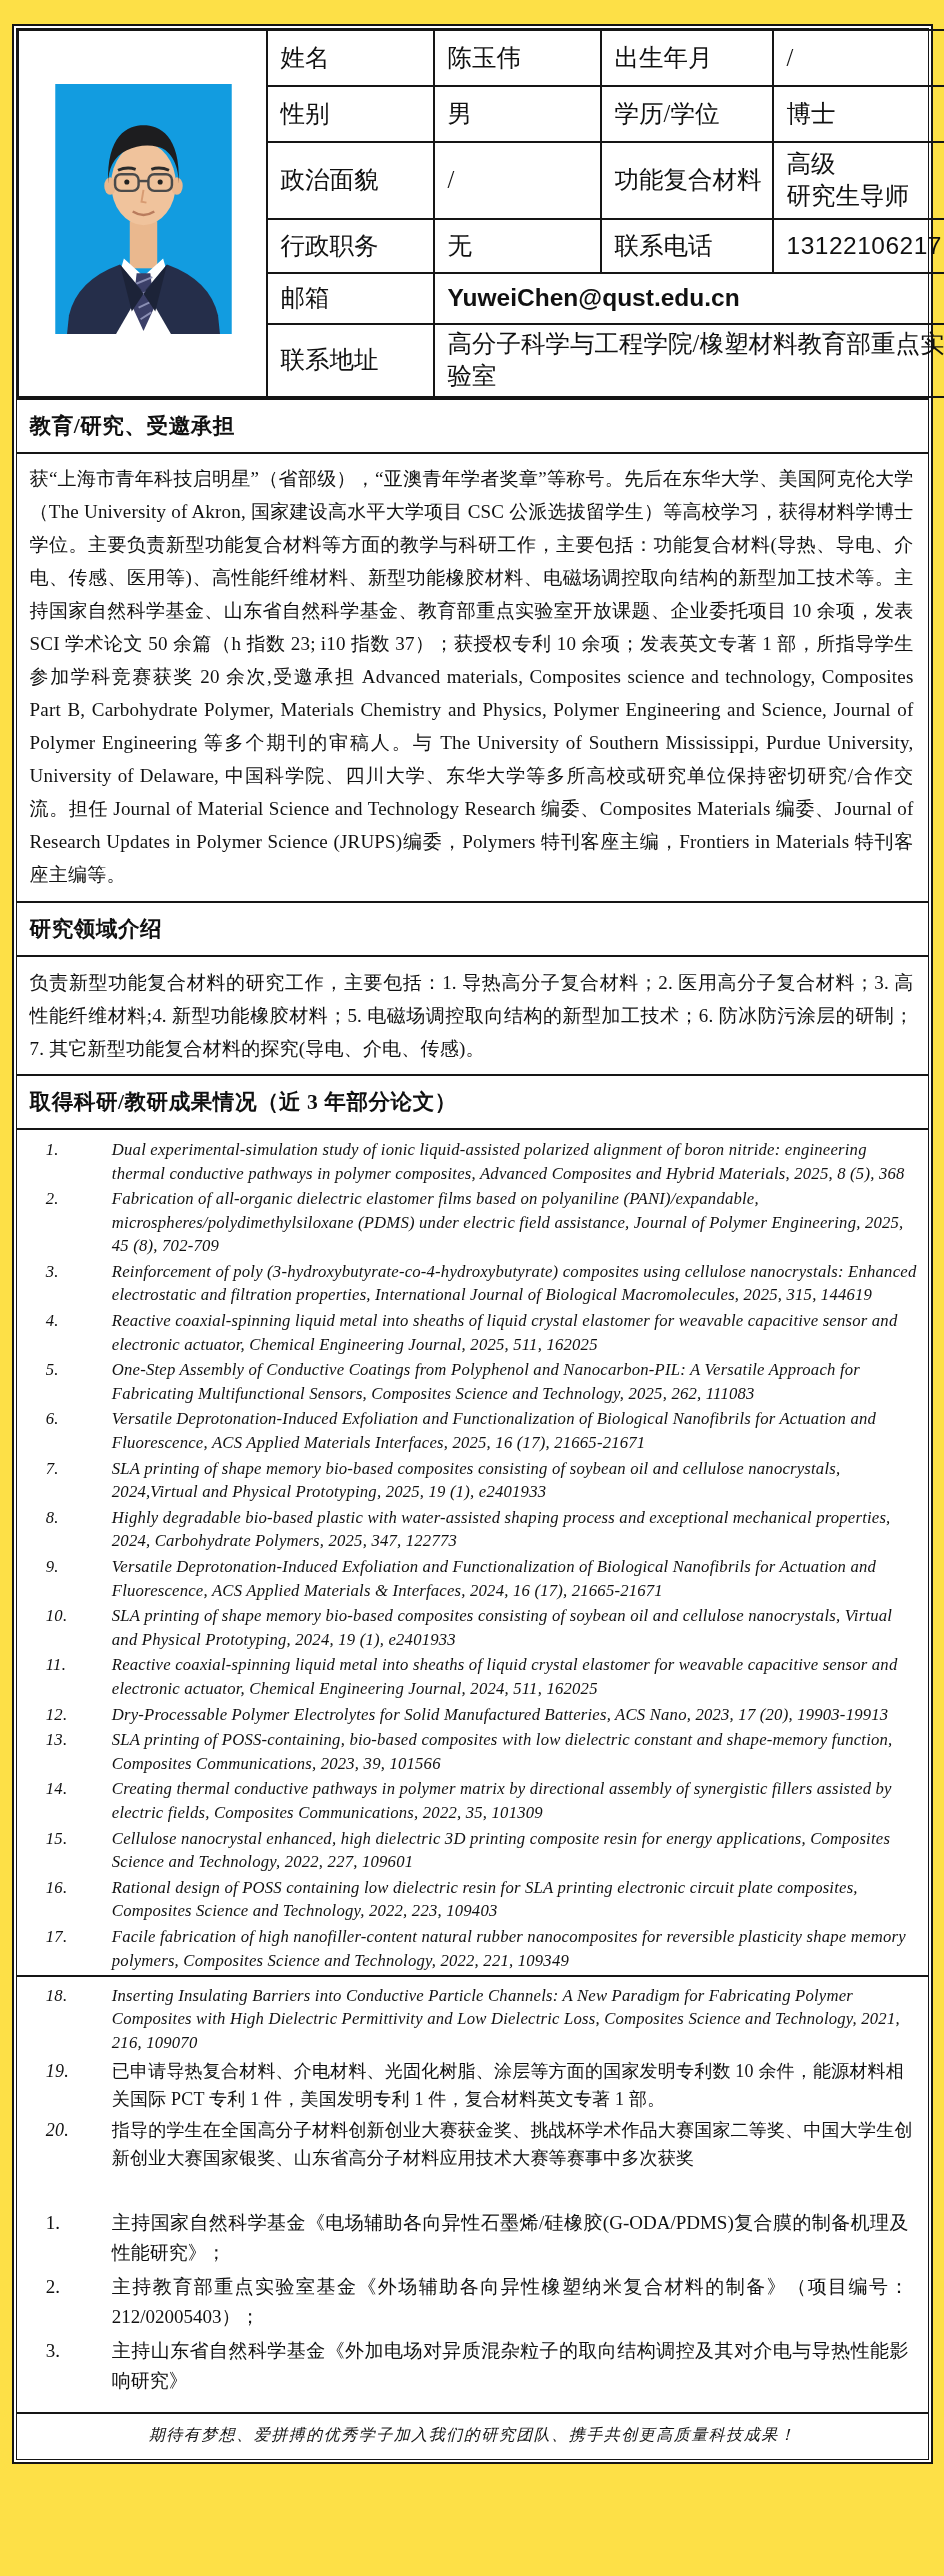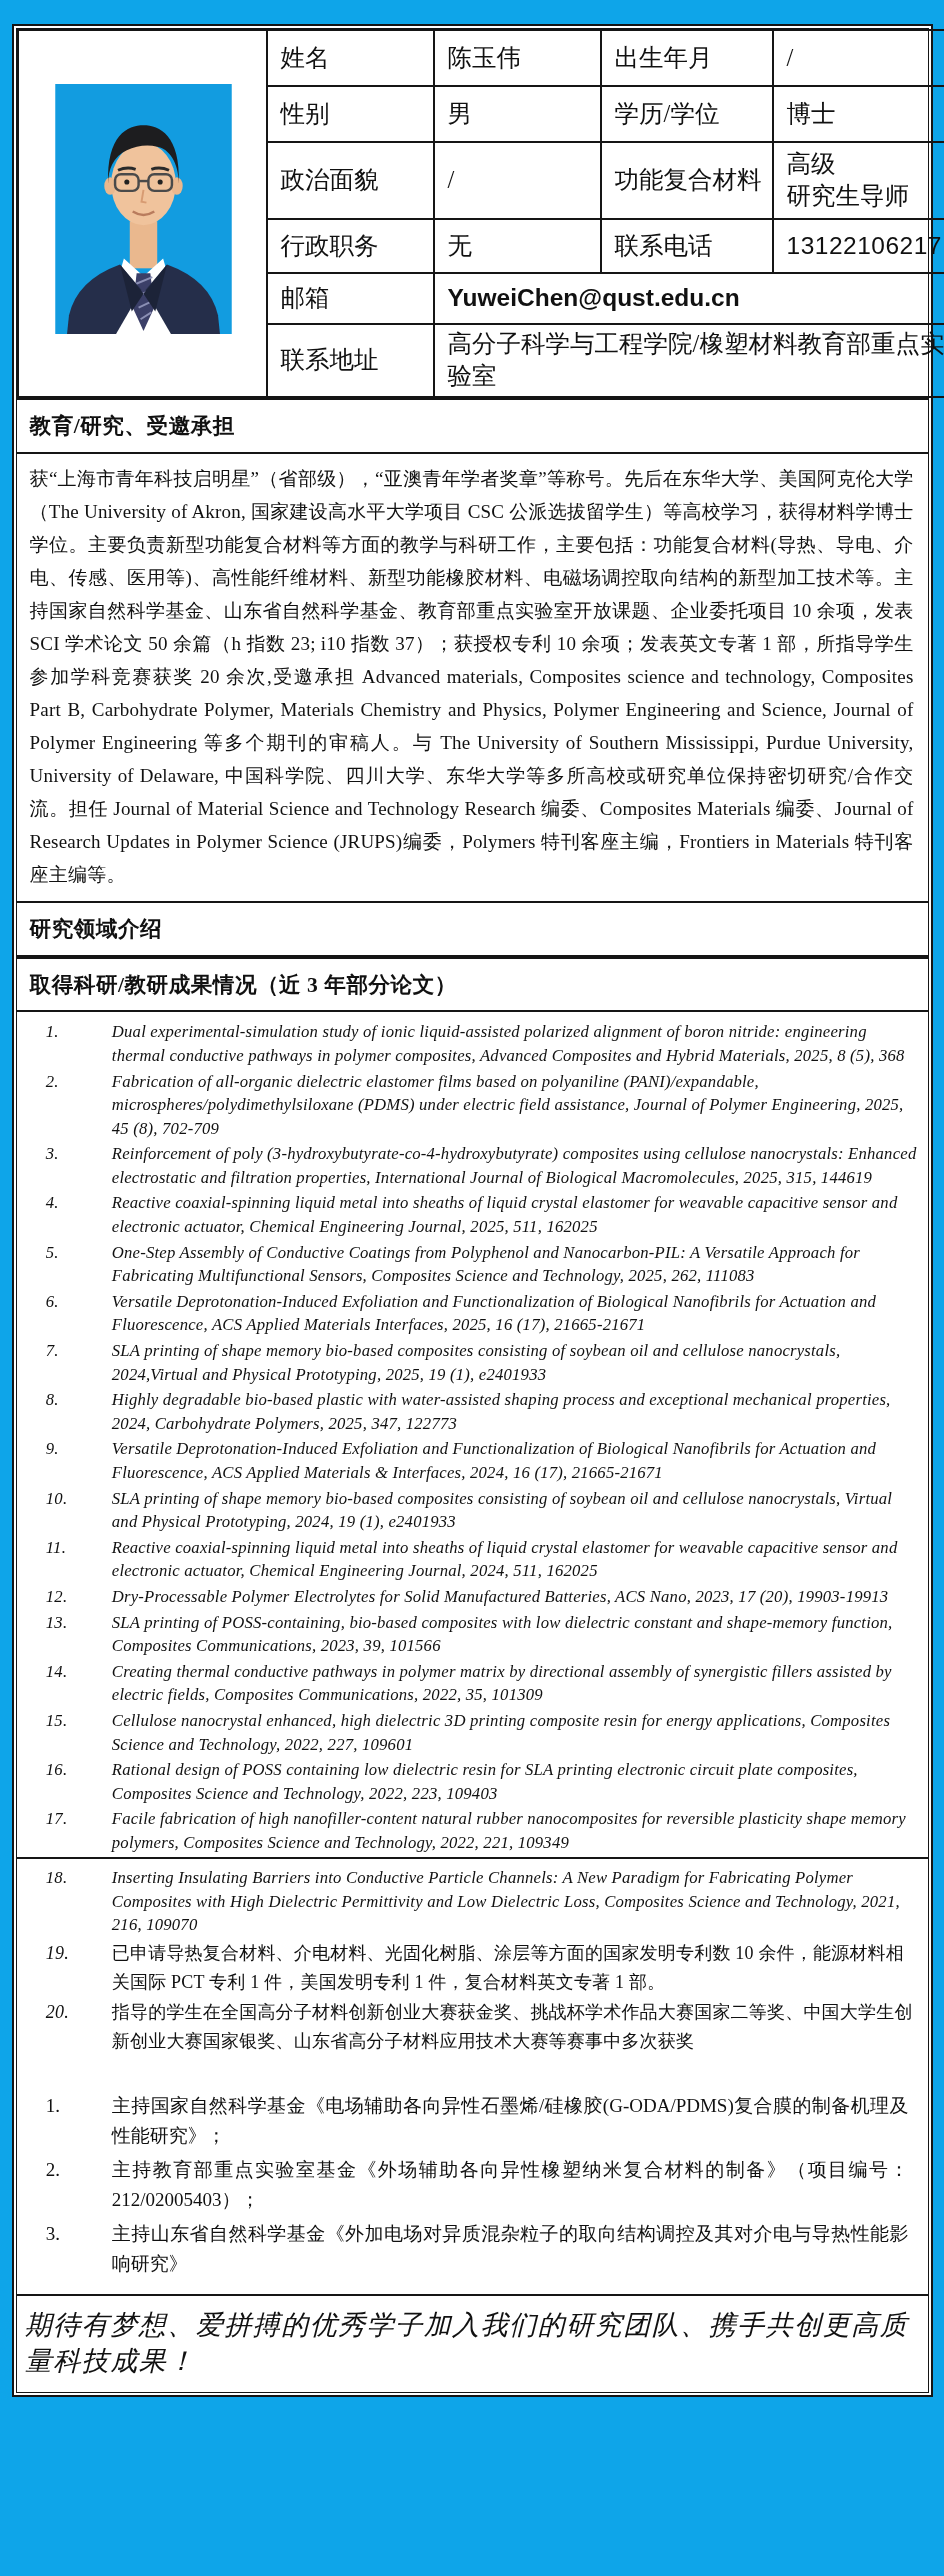--- a/index.html
+++ b/index.html
@@ -5,21 +5,21 @@
   * { margin: 0; padding: 0; box-sizing: border-box; }
   html, body { background: #ffffff; }
   body {
     width: 944px;
     font-family: "Liberation Serif", "DejaVu Serif", serif;
     color: #111;
   }
   .sheet {
     width: 944px;
     min-height: 2576px;
-    background: #0ea5e9;
+    background: #fde047;
     padding: 23.6px 10.8px 7.9px 11.8px;
   }
   .frame {
     border: 2.9px solid #151515;
     padding: 2px;
     background: #fff;
   }
   .frame-inner {
     border: 1px solid #151515;
   }
@@ -125,23 +125,23 @@
     font-size: 19px;
     line-height: 30px;
     margin-bottom: 3.9px;
     text-align: justify;
     padding-right: 7.9px;
   }
 
   
   .motto-row {
     border-top: 2.5px solid #151515;
-    text-align: left;
+    text-align: center;
     font-style: italic;
-    font-size: 27px;
+    font-size: 16px;
     letter-spacing: 1.5px;
     padding: 10.8px 7.9px 12.8px;
     font-weight: 500;
   }
 </style>
 </head>
 <body>
 
 <div class="sheet">
   <div class="frame">
@@ -227,20 +227,21 @@
               <span class="addr-wrap">高分子科学与工程学院/橡塑材料教育部重点实验室</span>
             </td>
           </tr>
         </tbody>
       </table>
 
       <div class="sec-header">教育/研究、受邀承担</div>
       <div class="sec-body">获“上海市青年科技启明星”（省部级），“亚澳青年学者奖章”等称号。先后在东华大学、美国阿克伦大学（The University of Akron, 国家建设高水平大学项目 CSC 公派选拔留学生）等高校学习，获得材料学博士学位。主要负责新型功能复合材料等方面的教学与科研工作，主要包括：功能复合材料(导热、导电、介电、传感、医用等)、高性能纤维材料、新型功能橡胶材料、电磁场调控取向结构的新型加工技术等。主持国家自然科学基金、山东省自然科学基金、教育部重点实验室开放课题、企业委托项目 10 余项，发表 SCI 学术论文 50 余篇（h 指数 23; i10 指数 37）；获授权专利 10 余项；发表英文专著 1 部，所指导学生参加学科竞赛获奖 20 余次,受邀承担 Advanced materials, Composites science and technology, Composites Part B, Carbohydrate Polymer, Materials Chemistry and Physics, Polymer Engineering and Science, Journal of Polymer Engineering 等多个期刊的审稿人。与 The University of Southern Mississippi, Purdue University, University of Delaware, 中国科学院、四川大学、东华大学等多所高校或研究单位保持密切研究/合作交流。担任 Journal of Material Science and Technology Research 编委、Composites Materials 编委、Journal of Research Updates in Polymer Science (JRUPS)编委，Polymers 特刊客座主编，Frontiers in Materials 特刊客座主编等。</div>
 
       <div class="sec-header">研究领域介绍</div>
+      <div class="sec-body">负责新型功能复合材料的研究工作，主要包括：1. 导热高分子复合材料；2. 医用高分子复合材料；3. 高性能纤维材料;4. 新型功能橡胶材料；5. 电磁场调控取向结构的新型加工技术；6. 防冰防污涂层的研制；7. 其它新型功能复合材料的探究(导电、介电、传感)。</div>
 
       <div class="sec-header">取得科研/教研成果情况（近 3 年部分论文）</div>
       <ol class="num-list papers-list">
           <li class="en">Dual experimental-simulation study of ionic liquid-assisted polarized alignment of boron nitride: engineering thermal conductive pathways in polymer composites, Advanced Composites and Hybrid Materials, 2025, 8 (5), 368</li>
           <li class="en">Fabrication of all-organic dielectric elastomer films based on polyaniline (PANI)/expandable, microspheres/polydimethylsiloxane (PDMS) under electric field assistance, Journal of Polymer Engineering, 2025, 45 (8), 702-709</li>
           <li class="en">Reinforcement of poly (3-hydroxybutyrate-co-4-hydroxybutyrate) composites using cellulose nanocrystals: Enhanced electrostatic and filtration properties, International Journal of Biological Macromolecules, 2025, 315, 144619</li>
           <li class="en">Reactive coaxial-spinning liquid metal into sheaths of liquid crystal elastomer for weavable capacitive sensor and electronic actuator, Chemical Engineering Journal, 2025, 511, 162025</li>
           <li class="en">One-Step Assembly of Conductive Coatings from Polyphenol and Nanocarbon-PIL: A Versatile Approach for Fabricating Multifunctional Sensors, Composites Science and Technology, 2025, 262, 111083</li>
           <li class="en">Versatile Deprotonation-Induced Exfoliation and Functionalization of Biological Nanofibrils for Actuation and Fluorescence, ACS Applied Materials Interfaces, 2025, 16 (17), 21665-21671</li>
           <li class="en">SLA printing of shape memory bio-based composites consisting of soybean oil and cellulose nanocrystals, 2024,Virtual and Physical Prototyping, 2025, 19 (1), e2401933</li>

